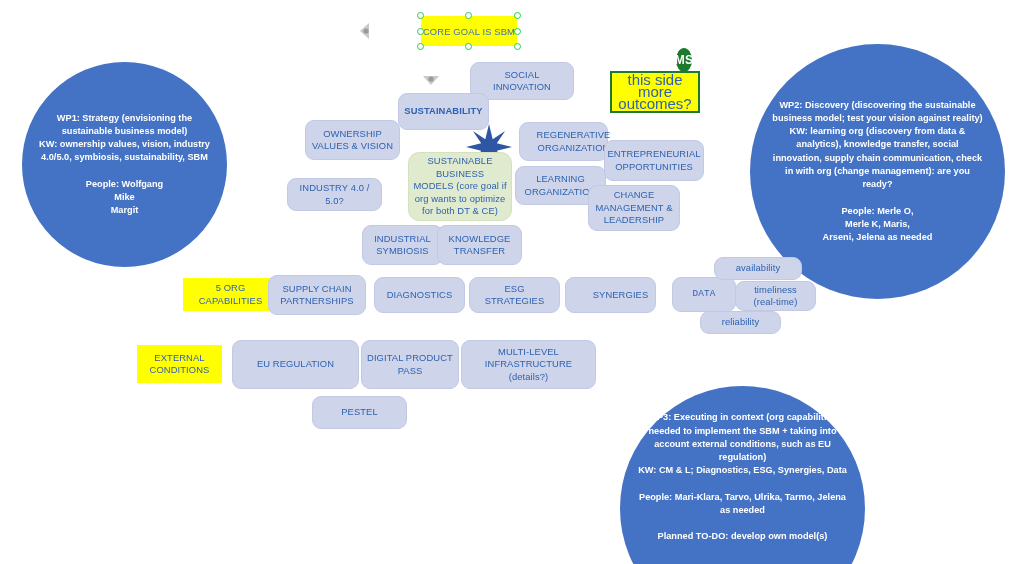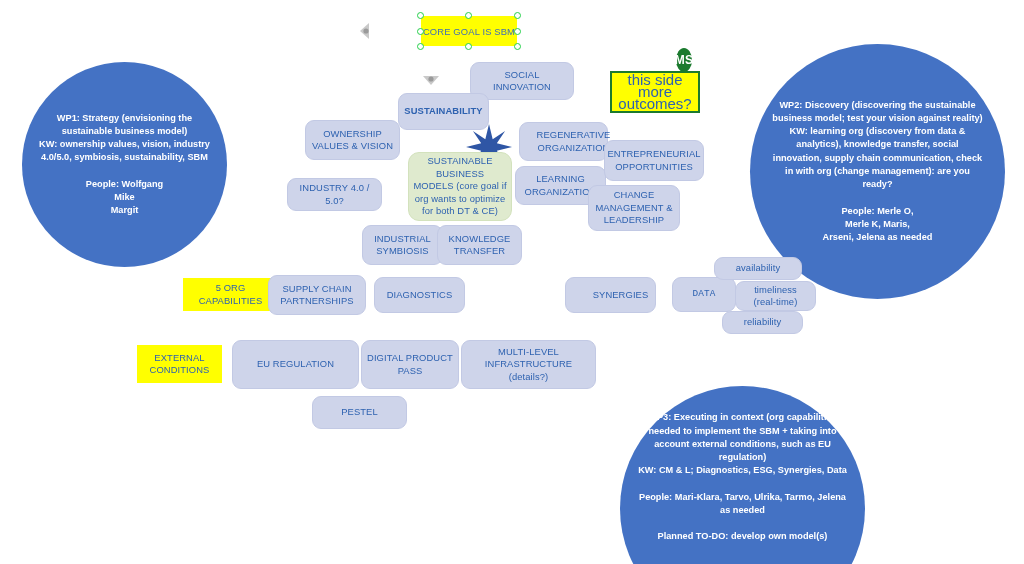--- a/index.html
+++ b/index.html
@@ -307,39 +307,42 @@
 
   <div class="node" style="left:268px; top:275px; width:98px; height:40px;">
     <span>SUPPLY CHAIN
 PARTNERSHIPS</span>
   </div>
 
   <div class="node" style="left:374px; top:277px; width:91px; height:36px;">
     <span>DIAGNOSTICS</span>
   </div>
 
+  <div class="node" style="left:469px; top:277px; width:91px; height:36px;">
+    <span>ESG STRATEGIES</span>
+  </div>
 
   <div class="node" style="left:565px; top:277px; width:91px; height:36px;padding-left:24px;">
     <span>SYNERGIES</span>
   </div>
 
   <div class="node" style="left:672px; top:277px; width:64px; height:35px;font-family:Liberation Mono, monospace;">
     <span>DATA</span>
   </div>
 
   <div class="node" style="left:714px; top:257px; width:88px; height:23px;">
     <span>availability</span>
   </div>
 
   <div class="node" style="left:735px; top:281px; width:81px; height:30px;">
     <span>timeliness
 (real-time)</span>
   </div>
 
-  <div class="node" style="left:722px; top:311px; width:81px; height:23px;">
+  <div class="node" style="left:700px; top:311px; width:81px; height:23px;">
     <span>reliability</span>
   </div>
 
   <div class="node yellow" style="left:137px; top:345px; width:85px; height:38px;">
     <span>EXTERNAL
 CONDITIONS</span>
   </div>
 
   <div class="node" style="left:232px; top:340px; width:127px; height:49px;">
     <span>EU REGULATION</span>

